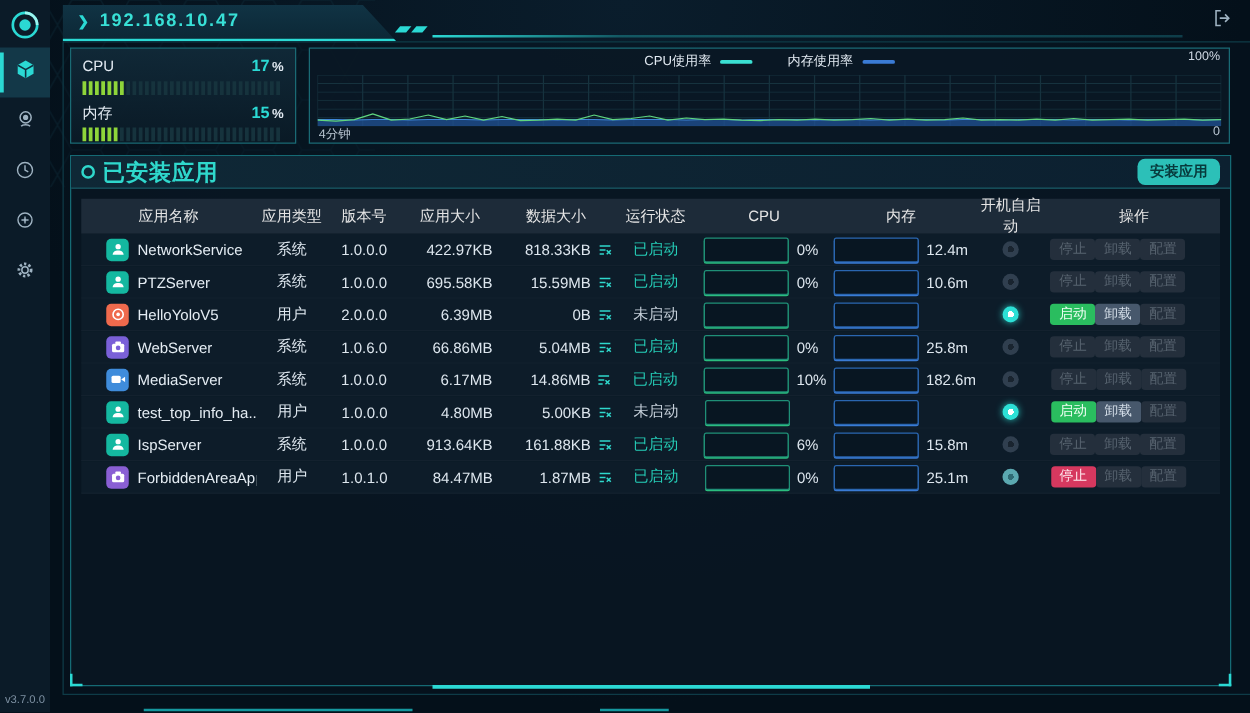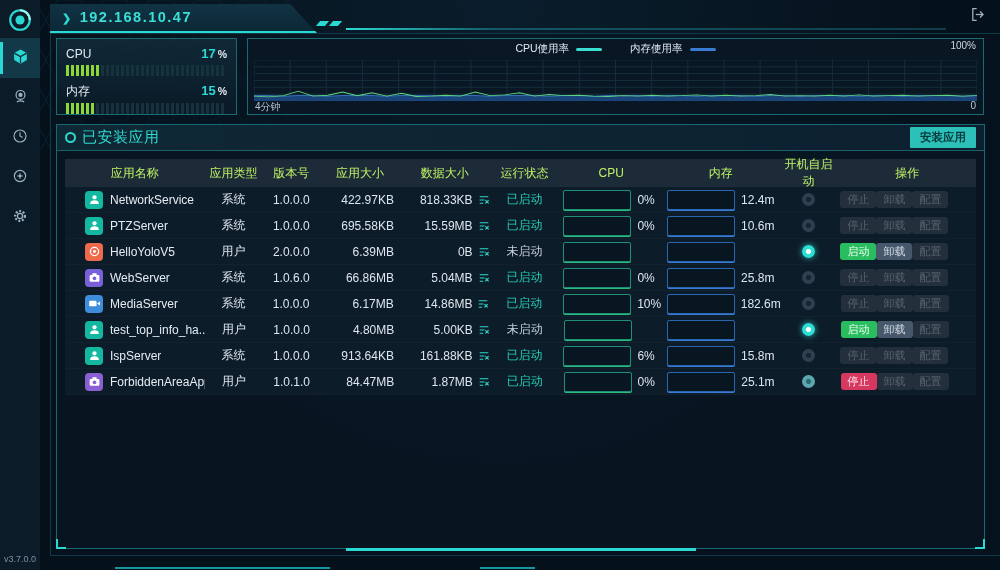--- a/index.html
+++ b/index.html
@@ -62,26 +62,26 @@
   
   .table-panel{position:absolute;left:5px;top:90px;width:929px;height:425px;box-sizing:border-box;
                border:1px solid #156a74;background:rgba(9,22,34,.9);}
   .tp-accent{position:absolute;left:50%;bottom:-3px;transform:translateX(-50%);width:350px;height:3px;background:#2bd9d4;}
   .tp-corner{position:absolute;bottom:-1px;width:8px;height:8px;border-bottom:2px solid #2bd9d4;}
   .tp-corner.l{left:-1px;border-left:2px solid #2bd9d4;}
   .tp-corner.r{right:-1px;border-right:2px solid #2bd9d4;}
   .tp-titlebar{height:25px;display:flex;align-items:center;padding:0 8px;
                border-bottom:1px solid #1a5f6b;background:linear-gradient(90deg,#0f2836,#0c2030);}
   .tp-dot{width:7px;height:7px;border:2px solid #2fd8cc;border-radius:50%;margin-right:6px;}
-  .tp-title{color:#2fd8cc;font-weight:normal;font-size:15px;letter-spacing:.5px;}
+  .tp-title{color:#2fd8cc;font-weight:bold;font-size:18px;letter-spacing:.5px;}
   .install-btn{margin-left:auto;background:#2cc0b8;color:#073a3c;font-size:11.5px;font-weight:bold;
-               padding:3px 10px;border-radius:1px;border:none;cursor:pointer;font-family:inherit;}
+               padding:3px 10px;border-radius:6px;border:none;cursor:pointer;font-family:inherit;}
 
   .thead{margin:8px 8px 0;height:28px;background:#1d2b39;display:flex;align-items:center;
-         color:#bef264;font-size:12px;}
+         color:#e5e5e5;font-size:12px;}
   .trows{margin:0 8px;}
   .trow{height:25px;display:flex;align-items:center;background:#0d1c29;
         border-bottom:1px solid rgba(20,34,46,.95);font-size:12px;}
   .cell{box-sizing:border-box;}
   .tc{text-align:center;}
   .c-name{width:140px;display:flex;align-items:center;gap:7px;padding-left:20px;}
   .hc-name{width:140px;text-align:center;}
   .c-type{width:58px;}
   .c-ver{width:58px;}
   .c-asize{width:80px;text-align:right;padding-right:6px;}

